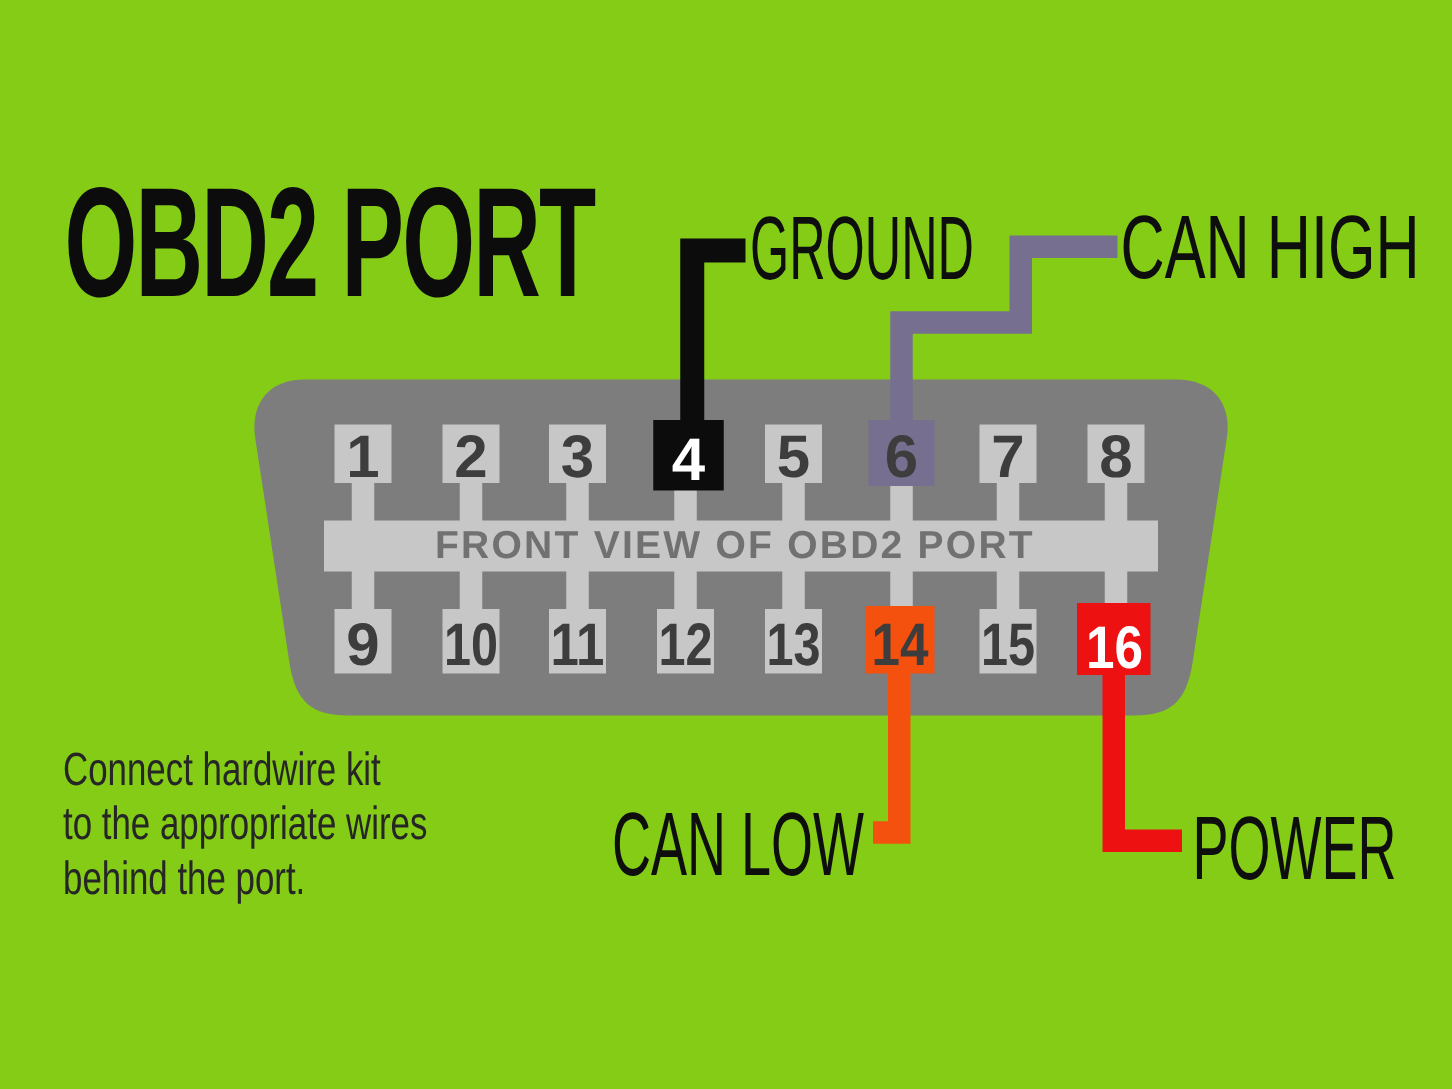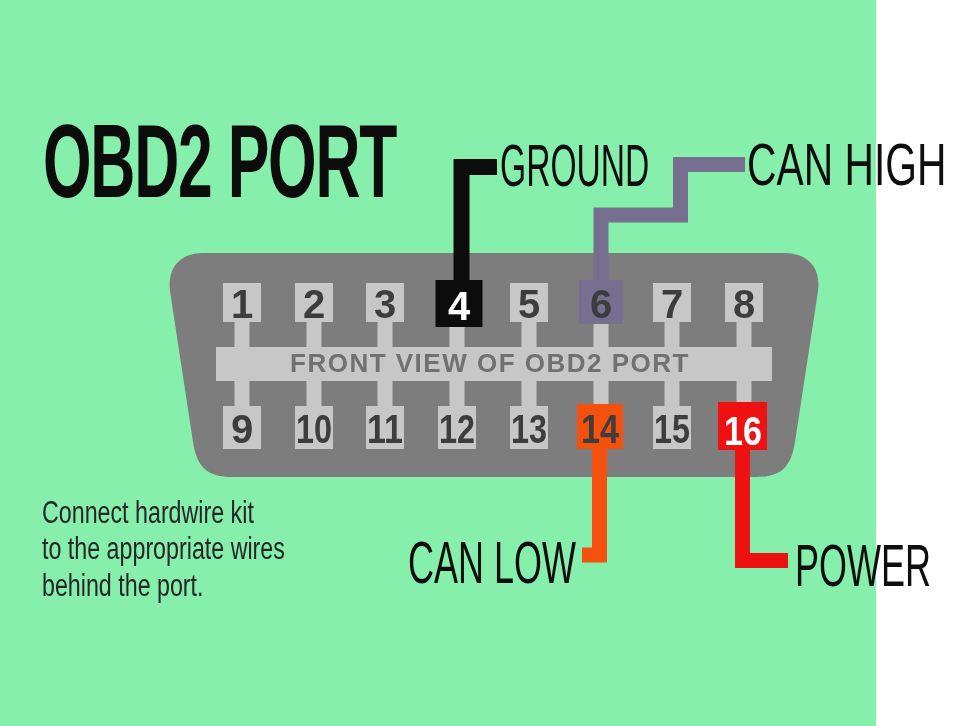--- a/index.html
+++ b/index.html
@@ -1,17 +1,17 @@
 <!DOCTYPE html>
 <html><head>
 <meta charset="utf-8">
 <style>
   html,body{margin:0;padding:0;background:#ffffff;}
   body{width:968px;height:726px;overflow:hidden;font-family:"Liberation Sans",sans-serif;}
-  .stage{position:relative;width:876px;height:726px;background:#86efac;}
+  .stage{position:relative;width:968px;height:726px;background:#84cc16;}
   svg{display:block;}
   text{font-family:"Liberation Sans","DejaVu Sans",sans-serif;}
   .title-text{font-weight:bold;font-size:104px;letter-spacing:-2px;fill:#0c0c0c;}
   .callout-text{font-weight:normal;font-size:60px;fill:#0e0e0e;}
   .caption-text{font-weight:bold;font-size:26px;letter-spacing:1.5px;fill:#717171;}
   .pin-num{font-weight:bold;font-size:40px;fill:#3d3d3d;text-anchor:middle;}
   .pin-num-light{fill:#ffffff;}
   .note-text{font-size:31px;fill:#262626;}
   .wire{fill:none;stroke-linejoin:miter;}
 </style>

